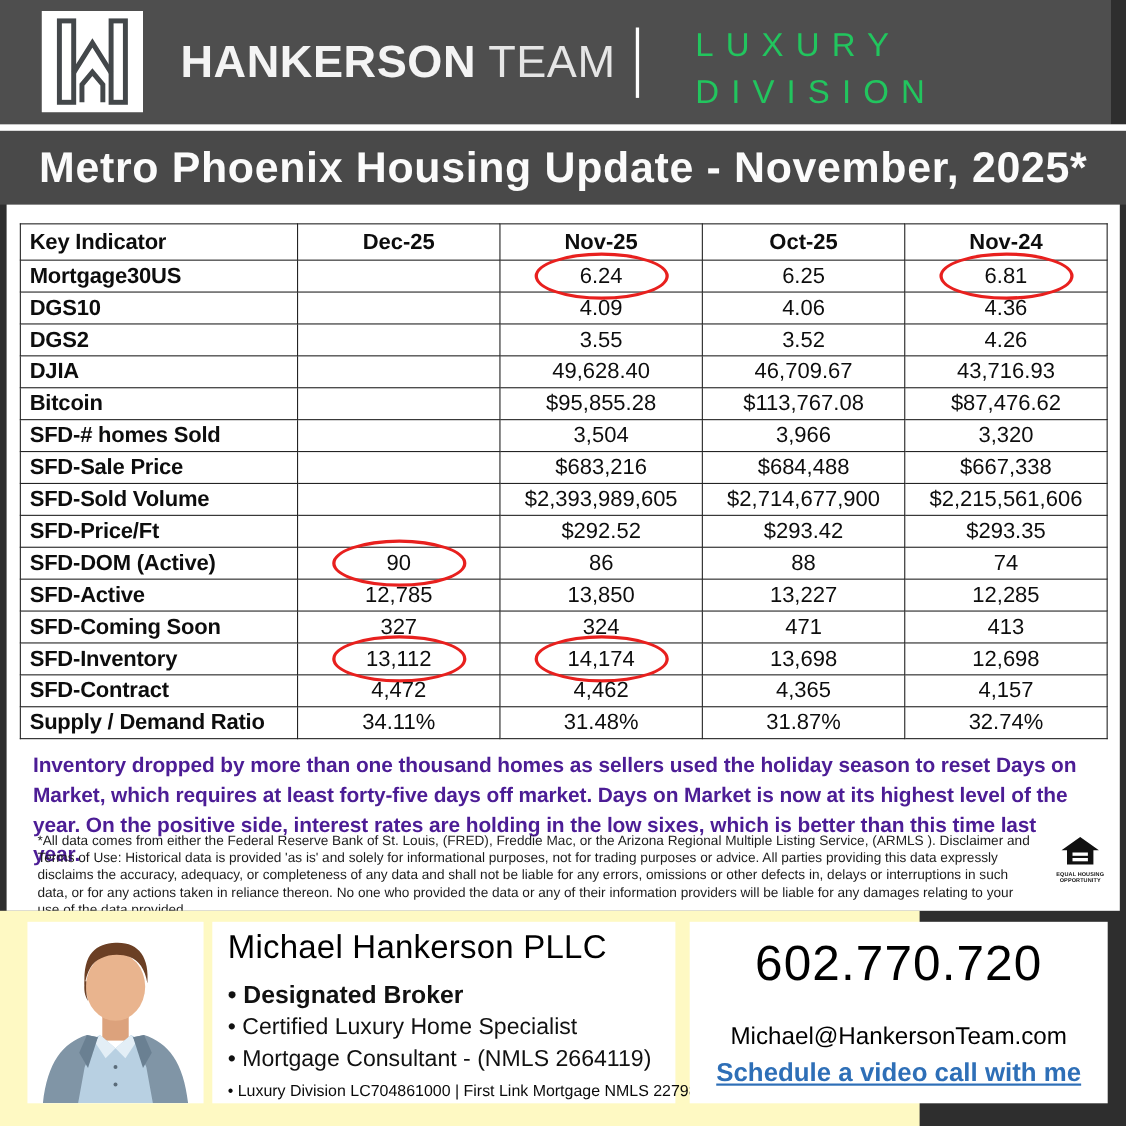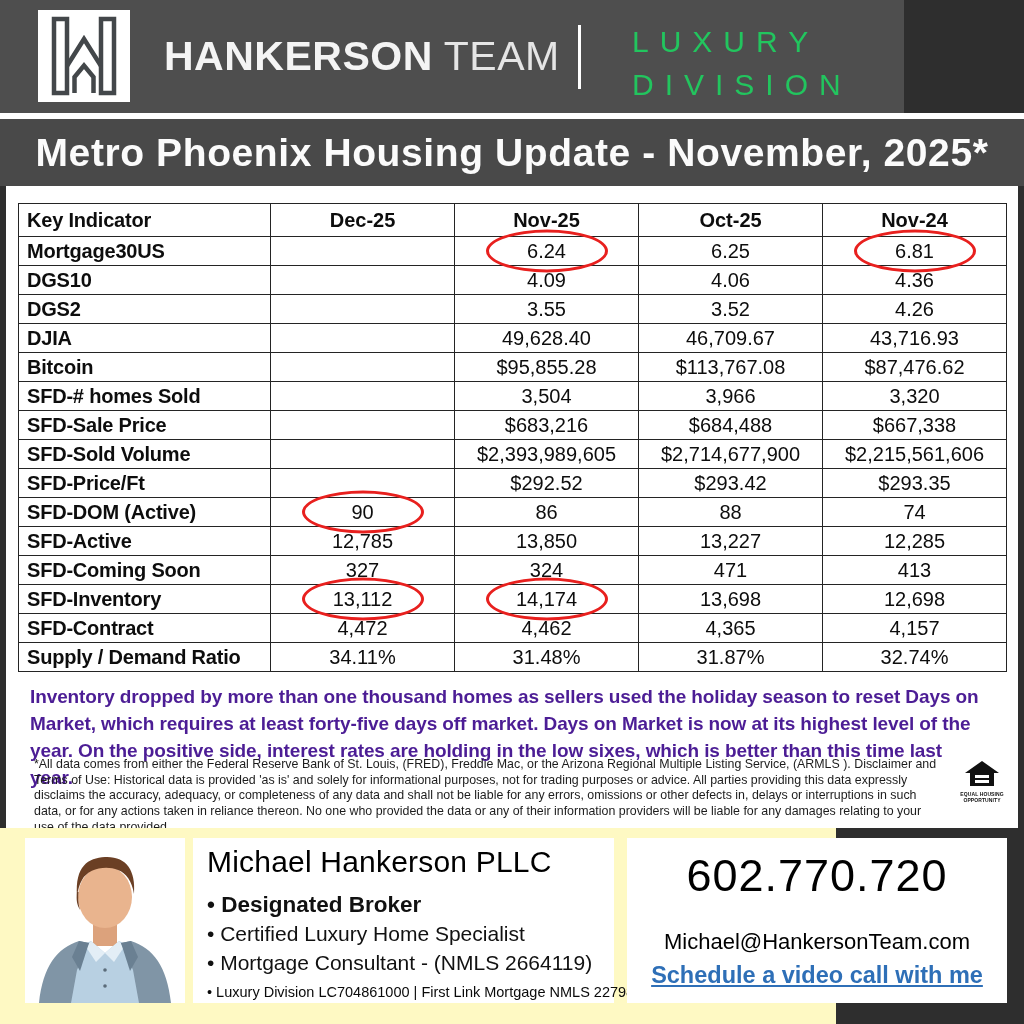--- a/index.html
+++ b/index.html
@@ -1,21 +1,21 @@
 <!DOCTYPE html>
 <html><head>
 <meta charset="utf-8">
 <style>
   * { margin:0; padding:0; box-sizing:border-box; }
   html,body { background:#000; }
   body { font-family:"Liberation Sans", sans-serif; }
   #page { position:relative; width:1024px; height:1024px; background:#2e2e2e; overflow:hidden; }
 
   
-  .top-header { position:absolute; left:0; top:0; width:904px; height:113px; background:#4e4e4e; }
+  .top-header { position:absolute; left:0; top:0; width:1010px; height:113px; background:#4e4e4e; }
   .logo-box { position:absolute; left:38px; top:10px; width:92px; height:92px; background:#ffffff; }
   .brand { position:absolute; left:164px; top:0; height:113px; display:flex; align-items:center; color:#f4f4f4; font-size:41px; letter-spacing:0.5px; white-space:nowrap; }
   .brand .primary { font-weight:700; }
   .brand .secondary { font-weight:400; margin-left:11px; color:#e5e5e5; }
   .header-divider { position:absolute; left:578px; top:25px; width:3px; height:64px; background:#ffffff; }
   .division { position:absolute; left:632px; top:20px; color:#22c55e; font-size:30px; font-weight:400; letter-spacing:11px; line-height:43px; white-space:nowrap; }
 
   .sep-line { position:absolute; left:0; top:113px; width:1024px; height:6px; background:#ffffff; }
 
   

